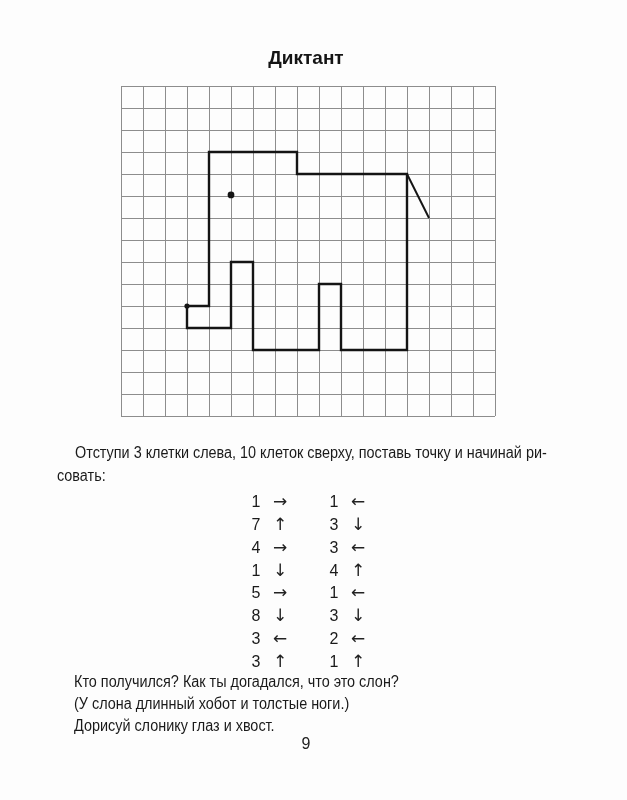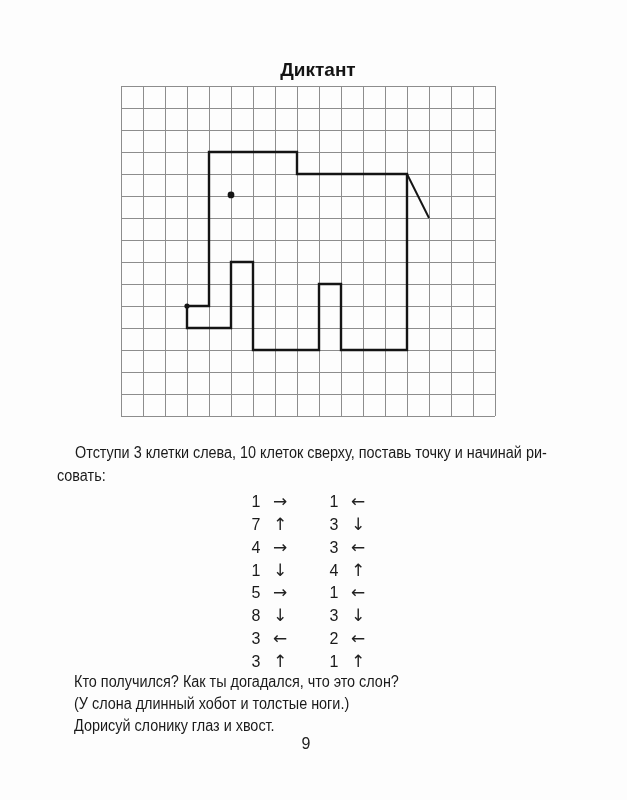--- a/index.html
+++ b/index.html
@@ -10,21 +10,21 @@
     background: #fdfdfd;
     font-family: "Liberation Sans", sans-serif;
     color: #1a1a1a;
     overflow: hidden;
   }
   .title {
     position: absolute;
     top: 47px;
     left: 0;
     width: 612px;
-    margin: 12px;
+    margin: 0;
     text-align: center;
     font-size: 19px;
     font-weight: 700;
     color: #141414;
   }
   .grid-wrap {
     position: absolute;
     left: 121px;
     top: 86px;
   }

